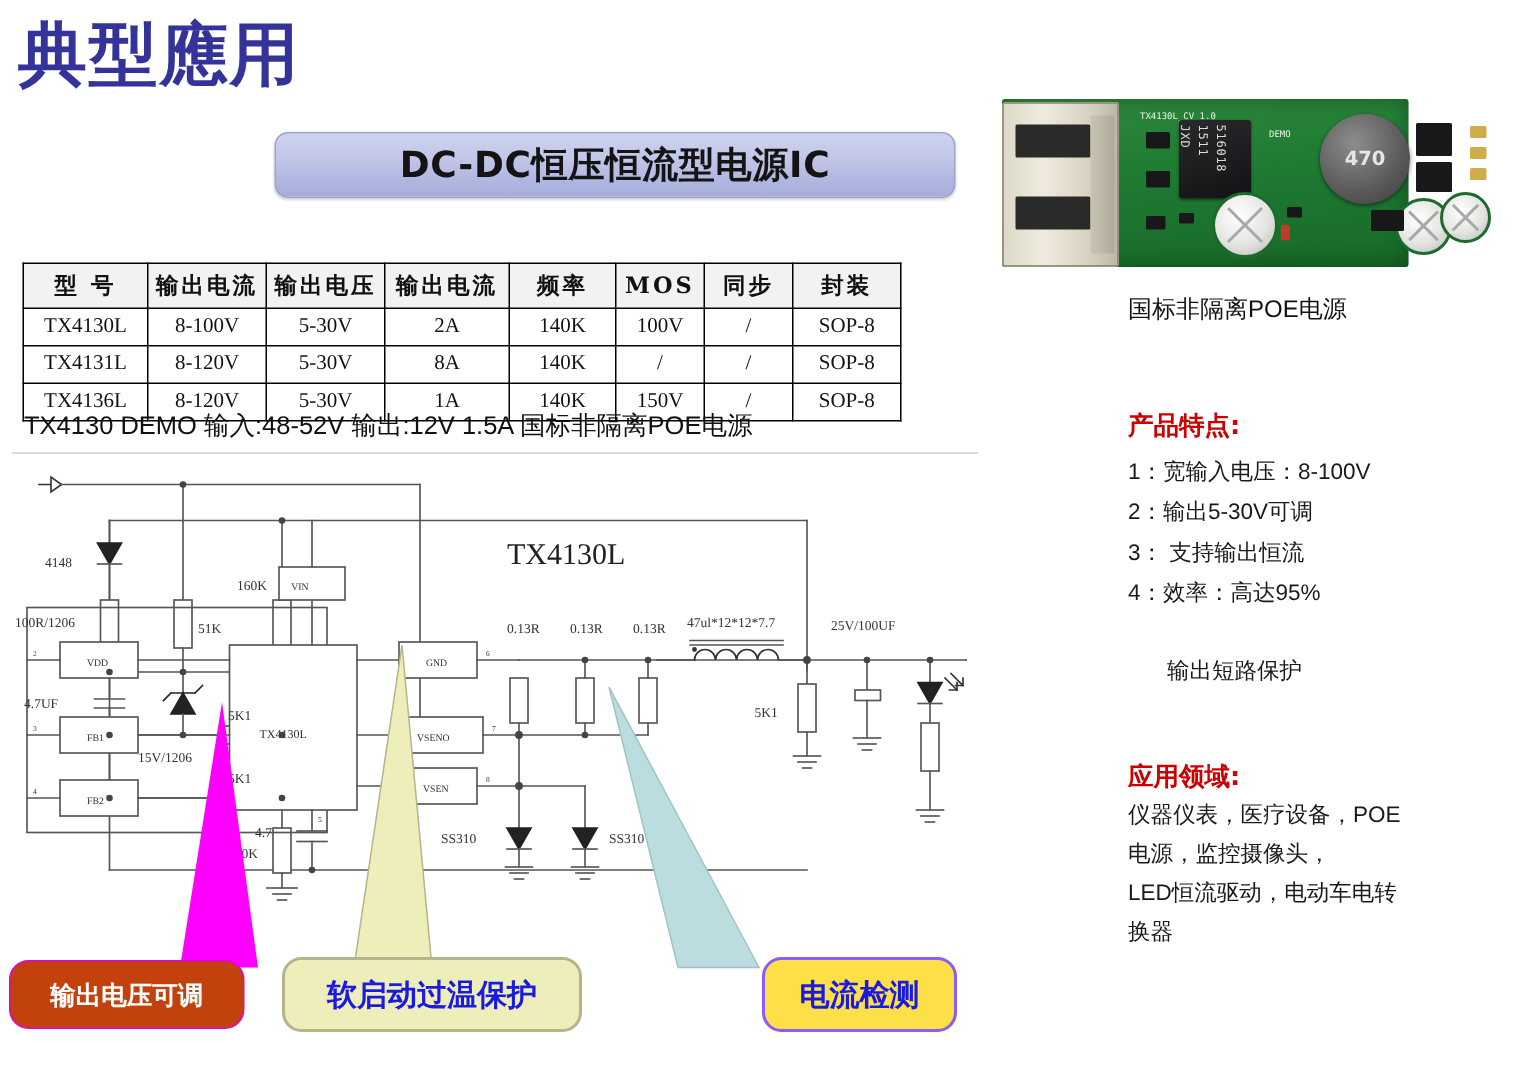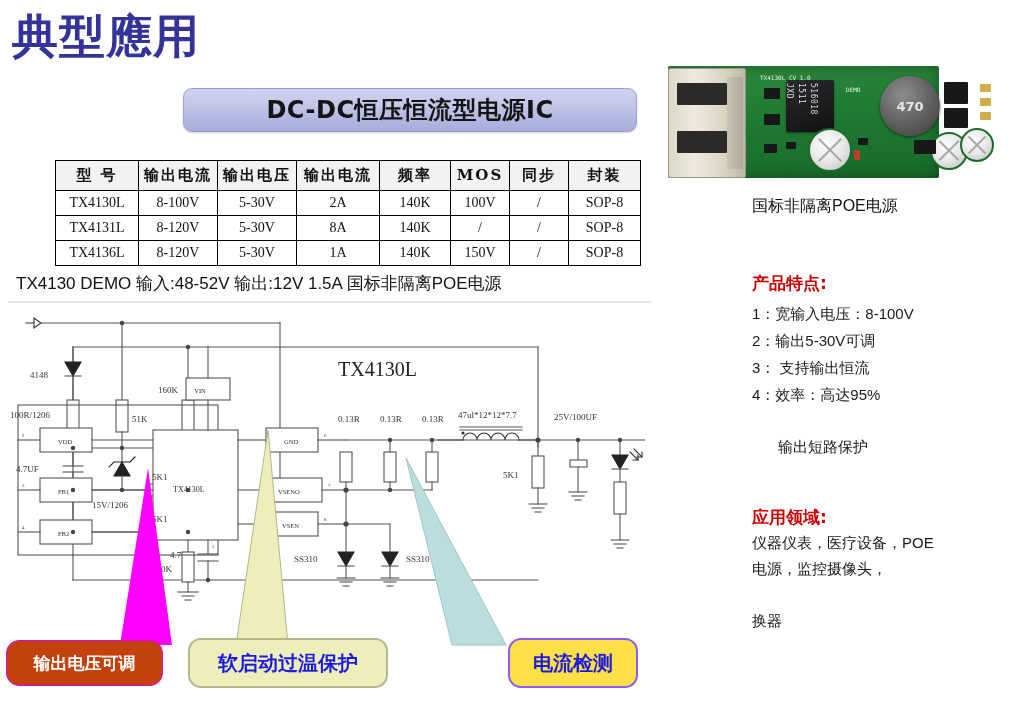--- a/index.html
+++ b/index.html
@@ -33,26 +33,25 @@
   }
   #header-pill .txt{
     font-size:24px;font-weight:bold;color:#141414;
     font-family:"DejaVu Sans",sans-serif;
     white-space:nowrap;
     letter-spacing:.5px;
   }
 
   
   #spec-table{
-    position:absolute;left:15px;top:160px;width:571px;
+    position:absolute;left:15px;top:175px;width:571px;
     border-collapse:collapse;
     table-layout:fixed;
     font-family:"Liberation Serif","DejaVu Serif",serif;
     background:#ffffff;
-    margin-left:40px;
   }
   #spec-table th,#spec-table td{
     border:1px solid #000;
     text-align:center;
     color:#111;
     padding:1px 0 2px;
   }
   #spec-table thead th{
     background:#f2f2f2;
     font-size:15px;font-weight:bold;
@@ -312,20 +311,21 @@
   <div id="features-heading" class="rt-heading">产品特点:</div>
   <div class="rt-line" style="left:752px;top:305px;">1：宽输入电压：8-100V</div>
   <div class="rt-line" style="left:752px;top:332px;">2：输出5-30V可调</div>
   <div class="rt-line" style="left:752px;top:359px;">3： 支持输出恒流</div>
   <div class="rt-line" style="left:752px;top:386px;">4：效率：高达95%</div>
   <div class="rt-line" style="left:778px;top:438px;">输出短路保护</div>
 
   <div id="apps-heading" class="rt-heading">应用领域:</div>
   <div class="rt-line" style="left:752px;top:534px;">仪器仪表，医疗设备，POE</div>
   <div class="rt-line" style="left:752px;top:560px;">电源，监控摄像头，</div>
+  <div class="rt-line" style="left:752px;top:586px;">LED恒流驱动，电动车电转</div>
   <div class="rt-line" style="left:752px;top:612px;">换器</div>
 
   <div id="circuit">
     <svg width="644" height="310" viewBox="0 0 644 310" xmlns="http://www.w3.org/2000/svg">
       <g stroke="#555" stroke-width="1.1" fill="none" stroke-linecap="square">
 
         <line x1="0" y1="2" x2="644" y2="2" stroke="#cfcfcf"></line>
 
         <path d="M18 23 h8 v-5 l7 5 l-7 5 v-5" stroke="#333" fill="none"></path>
         <line x1="33" y1="23" x2="272" y2="23"></line>

